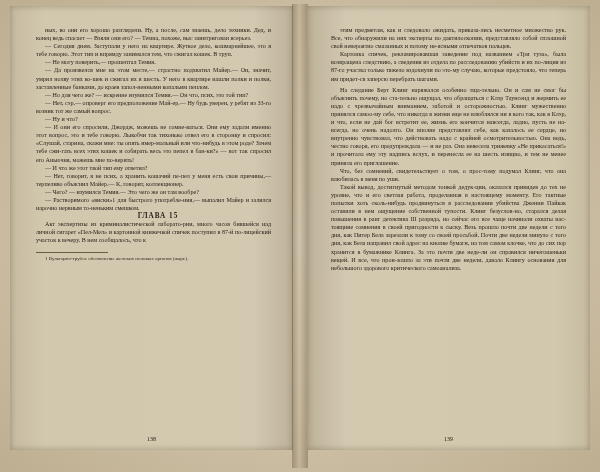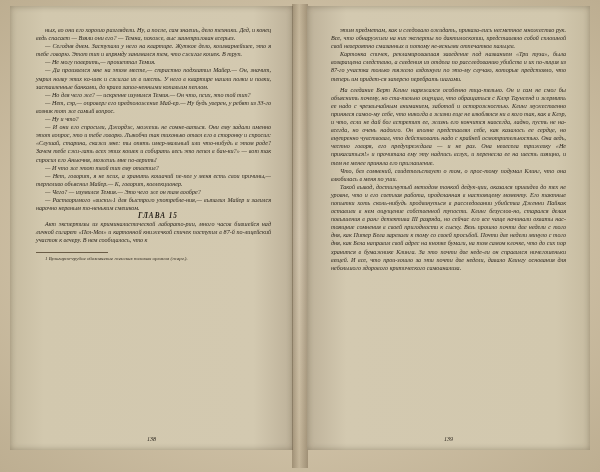--- a/index.html
+++ b/index.html
@@ -10,21 +10,20 @@
   }
   .book{
     position:absolute;inset:0;
     background:
       radial-gradient(ellipse at 50% 50%, #d9cdb6 0%, #cfc1a6 55%, #bdae91 100%);
   }
   .page{
     position:absolute;top:6px;bottom:22px;
     background:#cfc5ab;
     box-shadow:0 0 6px rgba(60,45,25,.35) inset;
-    font-style:italic;
   }
   .page.left{left:10px;width:283px;
     background:linear-gradient(to right,#c6bba0 0%,#d2c8ae 12%,#d3c9b0 86%,#bdb199 100%);}
   .page.right{right:10px;width:283px;
     background:linear-gradient(to left,#c6bba0 0%,#d2c8ae 12%,#d3c9b0 86%,#bdb199 100%);}
   .gutter{
     position:absolute;left:292px;top:4px;width:16px;bottom:4px;
     background:linear-gradient(to right,rgba(80,62,38,.35),rgba(120,100,70,.08) 45%,rgba(80,62,38,.35));
   }
   .col{

